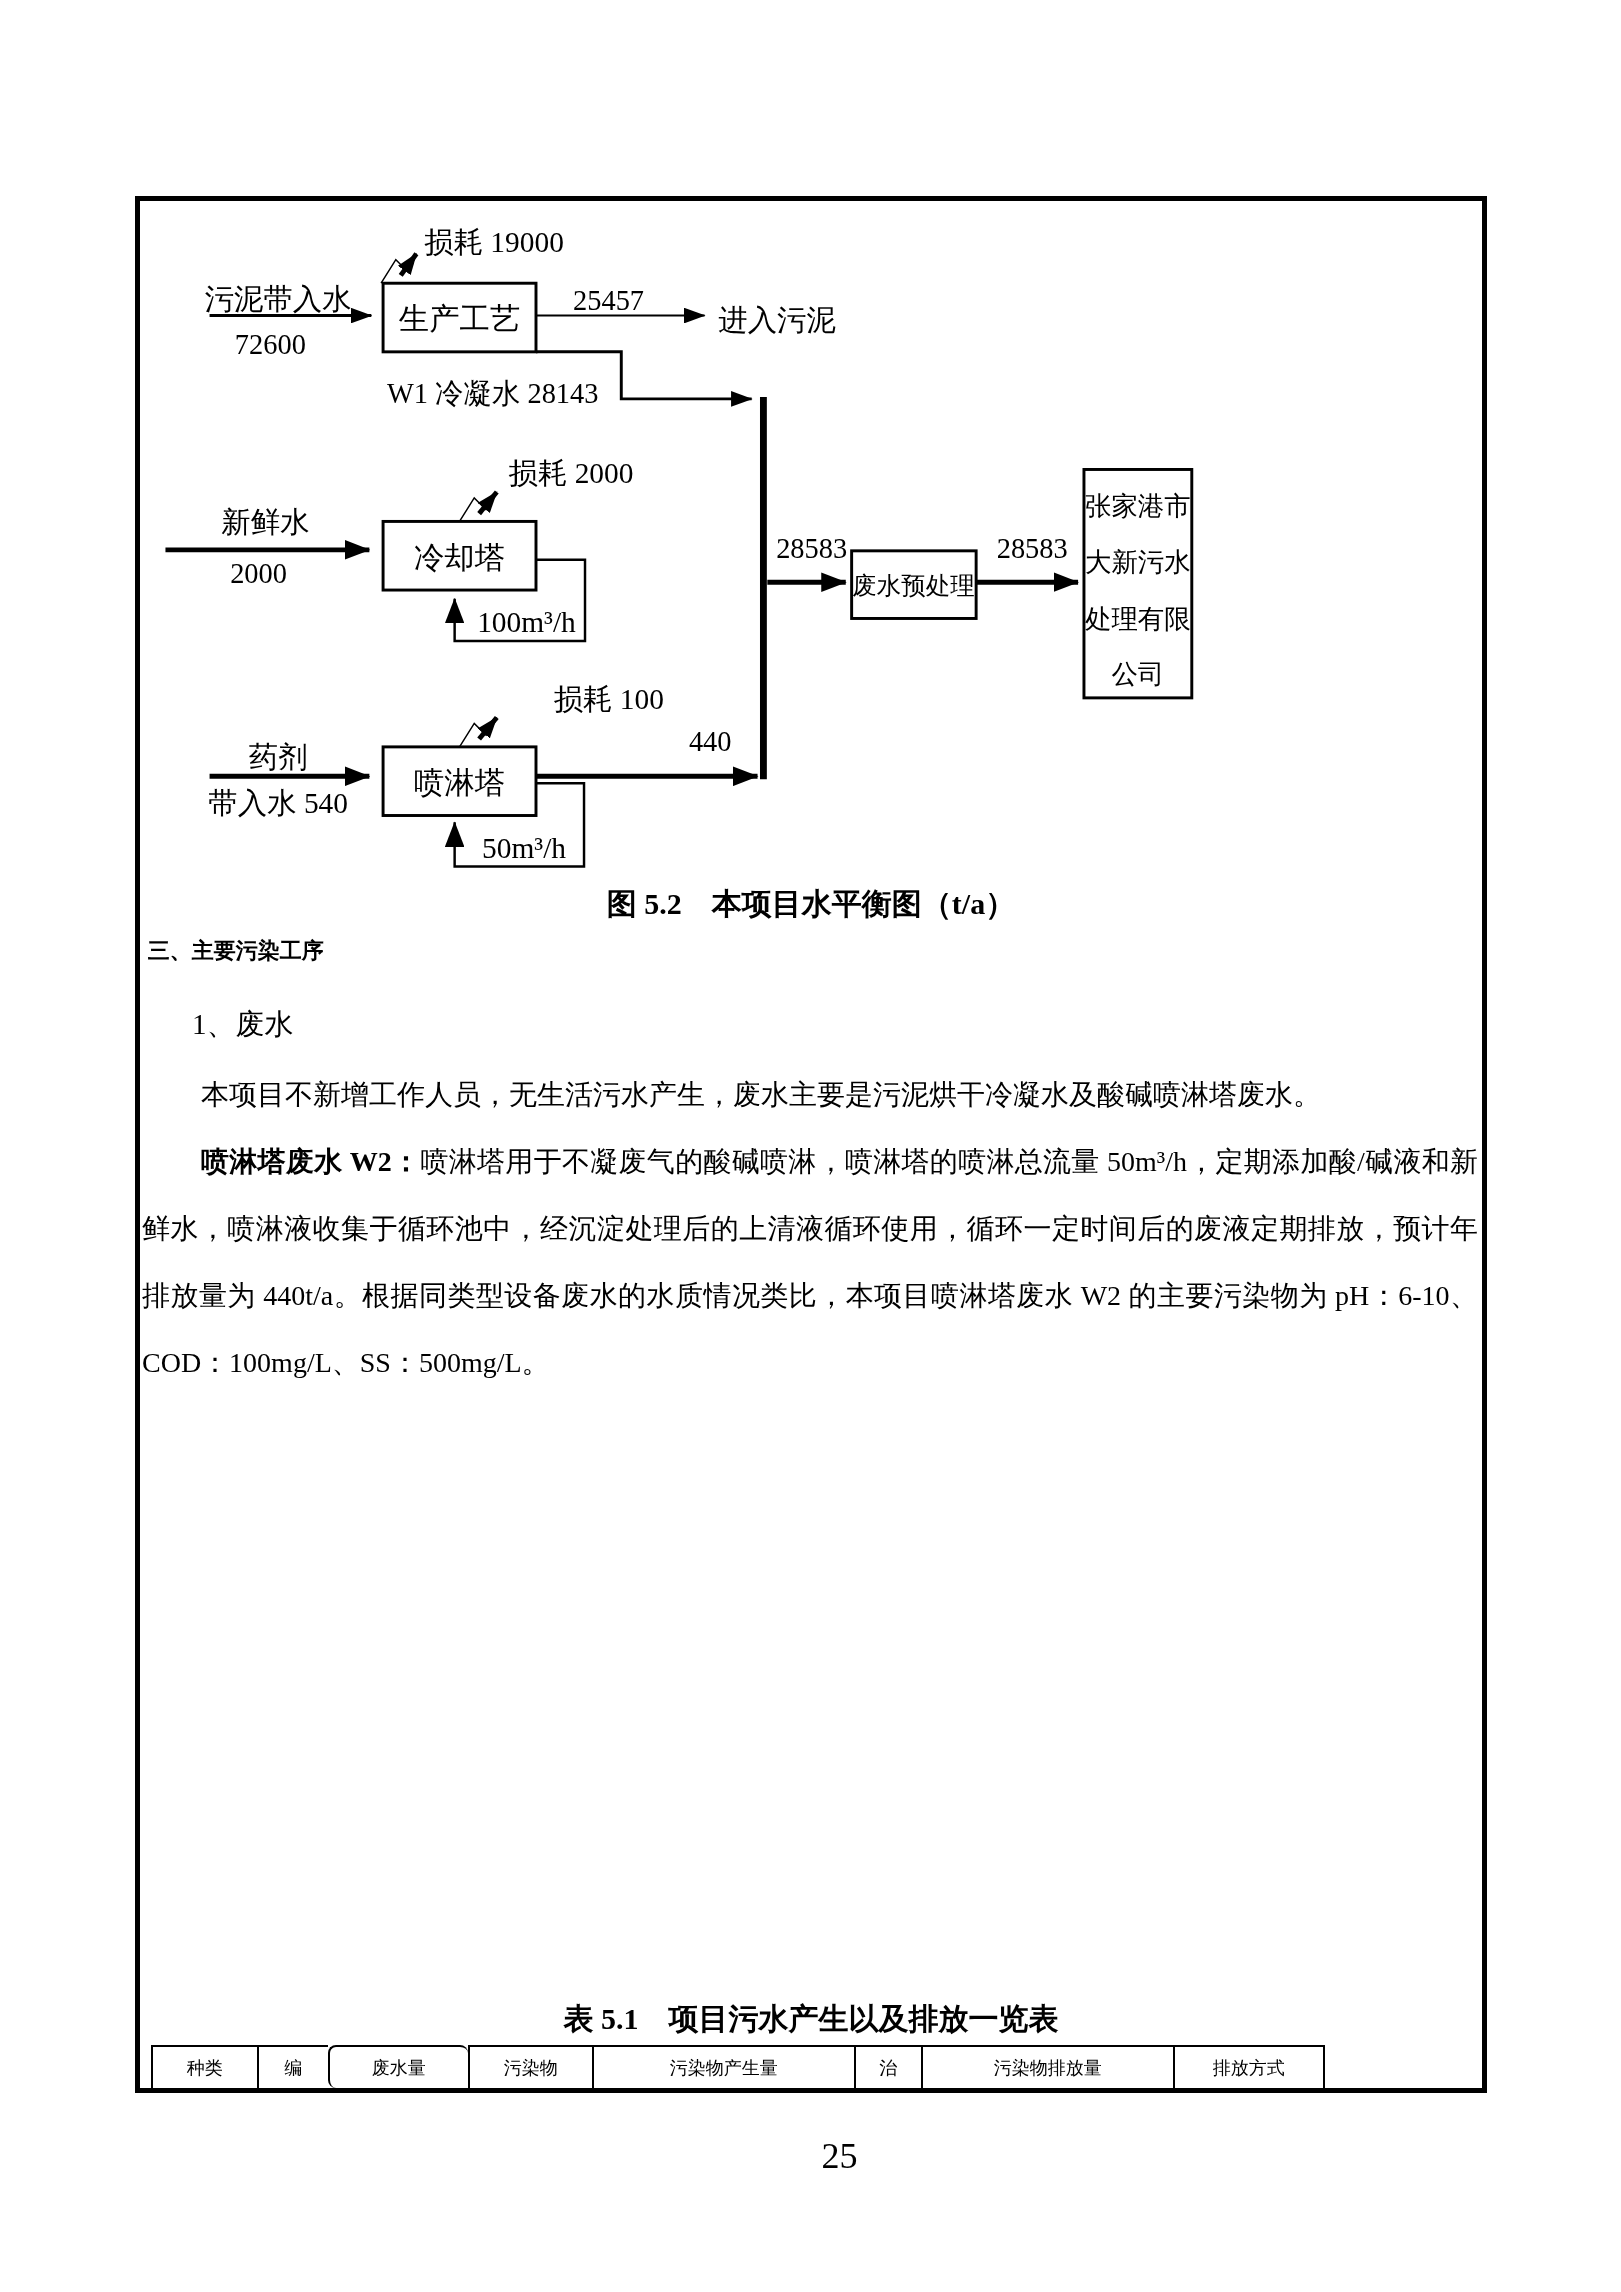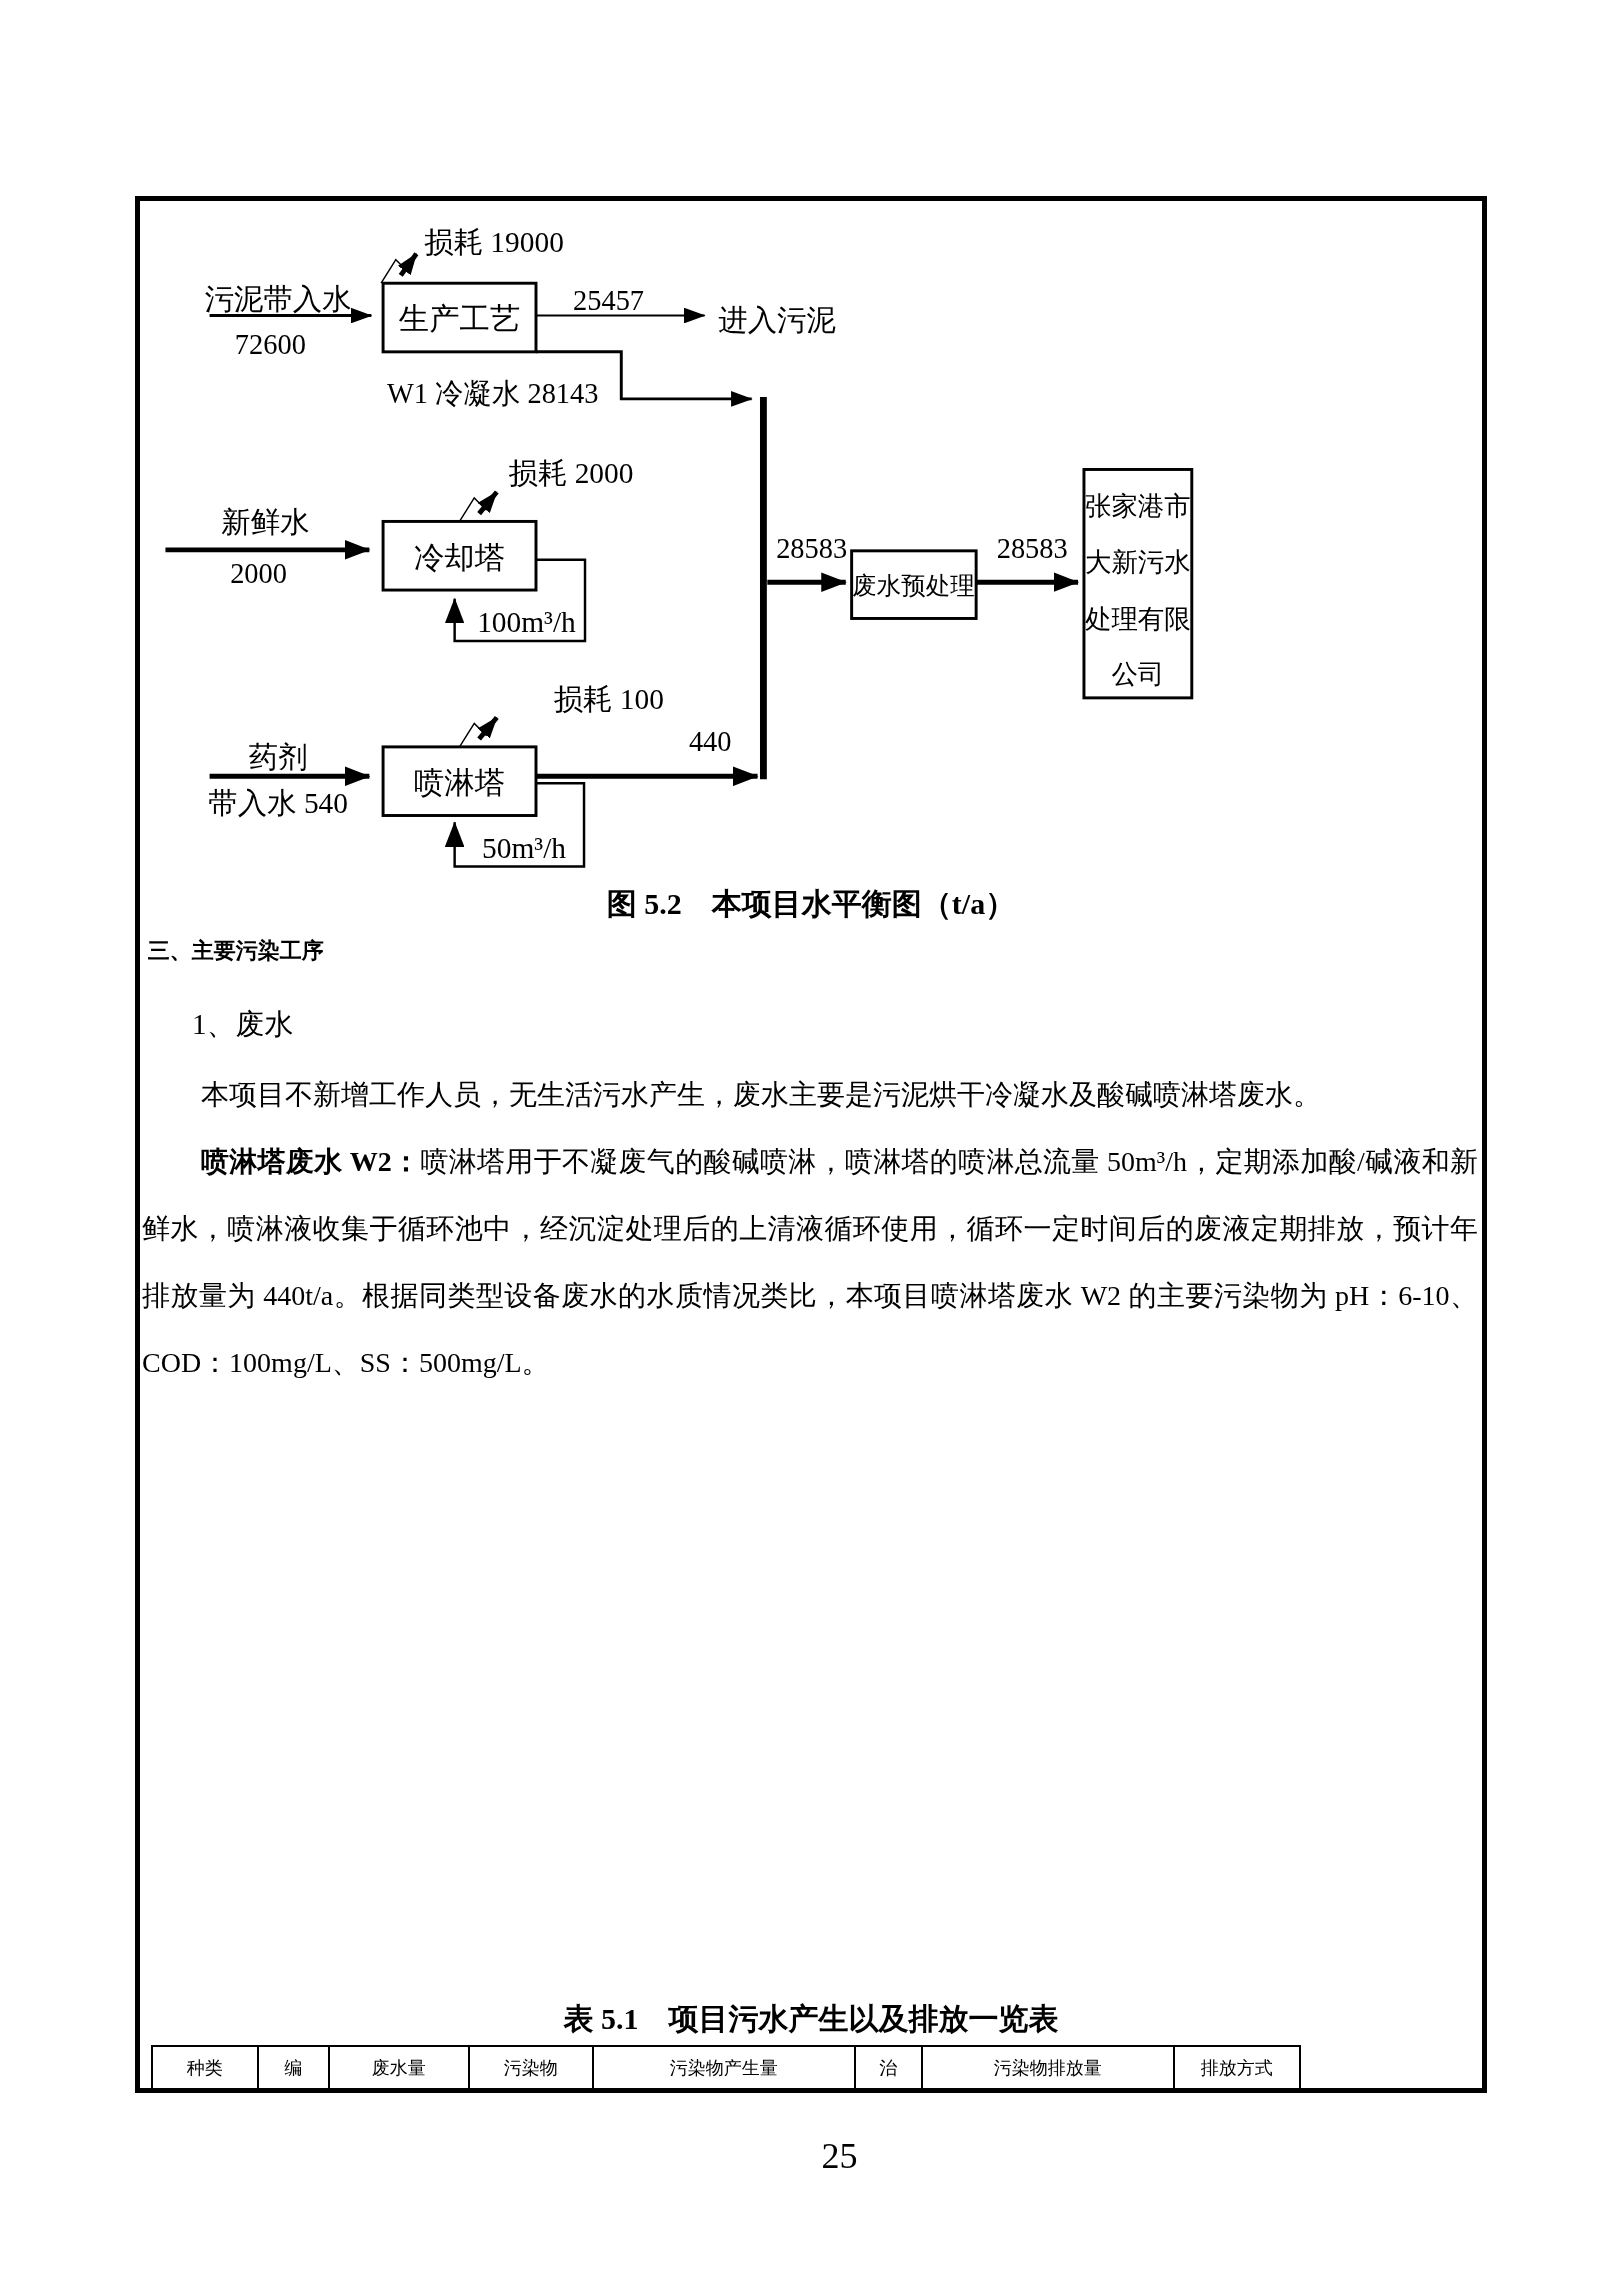--- a/index.html
+++ b/index.html
@@ -136,24 +136,24 @@
     <div class="paragraphs" id="paragraphs">
         <p><span>本项目不新增工作人员，无生活污水产生，废水主要是污泥烘干冷凝水及酸碱喷淋塔废水。</span></p>
         <p><span class="seg-bold">喷淋塔废水 W2：</span><span>喷淋塔用于不凝废气的酸碱喷淋，喷淋塔的喷淋总流量 50m³/h，定期添加酸/碱液和新鲜水，喷淋液收集于循环池中，经沉淀处理后的上清液循环使用，循环一定时间后的废液定期排放，预计年排放量为 440t/a。根据同类型设备废水的水质情况类比，本项目喷淋塔废水 W2 的主要污染物为 pH：6-10、COD：100mg/L、SS：500mg/L。</span></p>
       </div>
 
     <div class="tbl-caption">表 5.1　项目污水产生以及排放一览表</div>
 
     <div class="tbl-row" id="table-row">
         <div class="tbl-cell" style="width: 106px;">种类</div>
         <div class="tbl-cell" style="width: 71px;">编</div>
-        <div class="tbl-cell" style="width: 140px;">废水量</div>
+        <div class="tbl-cell" style="width: 140px; border-radius: 8px;">废水量</div>
         <div class="tbl-cell" style="width: 124px;">污染物</div>
         <div class="tbl-cell" style="width: 262px;">污染物产生量</div>
         <div class="tbl-cell" style="width: 67px;">治</div>
         <div class="tbl-cell" style="width: 252px; font-family: Liberation Serif, serif;">污染物排放量</div>
-        <div class="tbl-cell" style="width: 128px;">排放方式</div>
+        <div class="tbl-cell" style="width: 152px;">排放方式</div>
       </div>
   </div>
 
   <div class="page-number">25</div>
 </div>
 
 
 </body></html>

